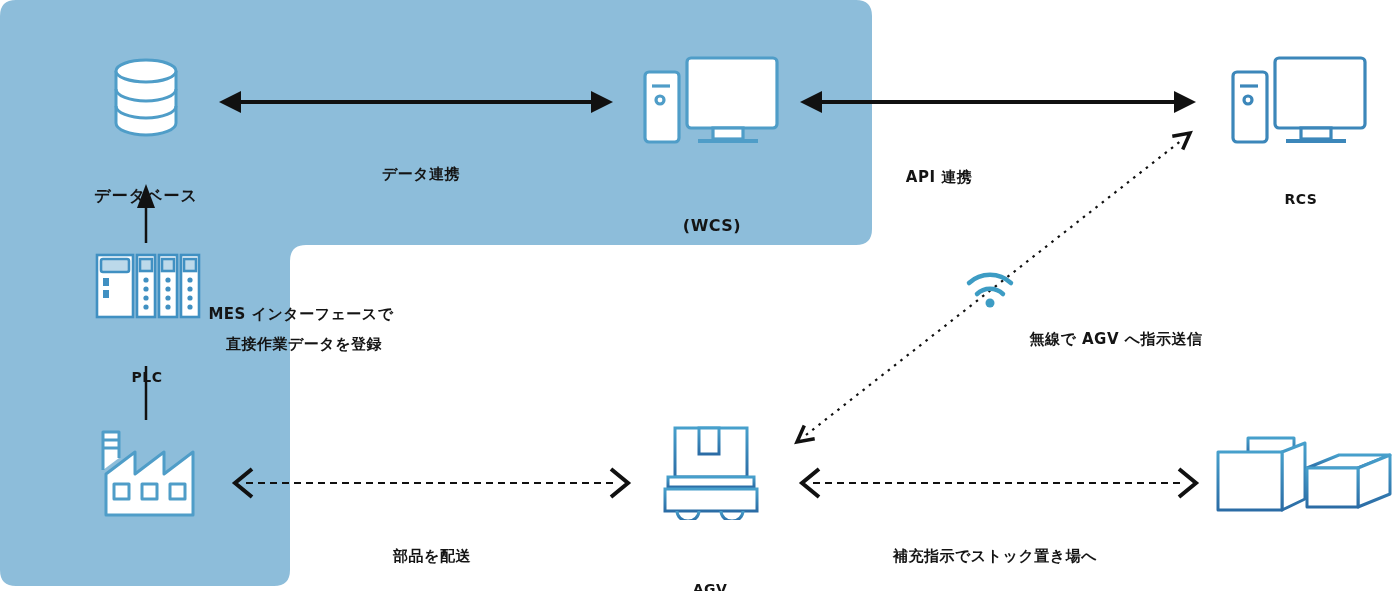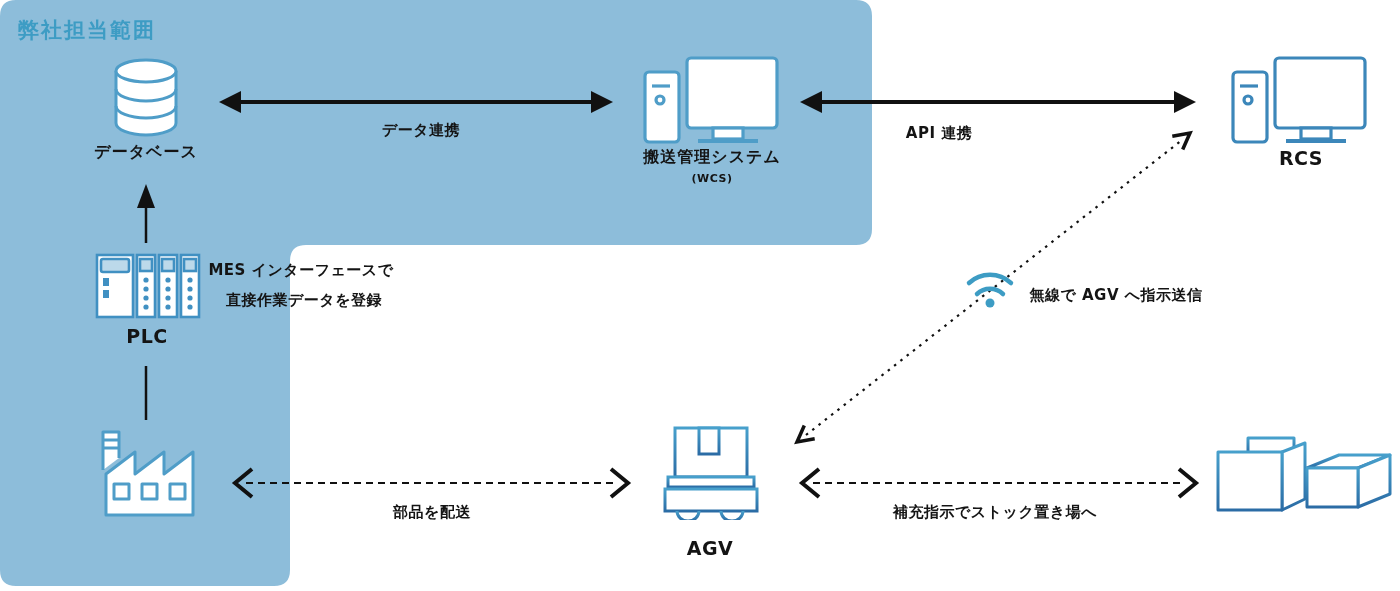--- a/index.html
+++ b/index.html
@@ -5,26 +5,26 @@
   html,body{margin:0;padding:0;background:#ffffff;}
   #canvas{
     position:relative;width:1400px;height:591px;overflow:hidden;
     font-family:"DejaVu Sans","Liberation Sans",sans-serif;
     background:#ffffff;
   }
   .layer{position:absolute;left:0;top:0;}
   .icon{position:absolute;}
   .lbl{
     position:absolute;transform:translateX(-50%);
-    font-weight:700;color:#141414;white-space:nowrap;text-align:center;
+    font-weight:700;color:#141414;white-space:nowrap;text-align:center;margin-top:44px;
   }
   .lbl-node{font-size:16px;letter-spacing:1px;}
-  .lbl-sub{font-size:11px;letter-spacing:.5px;text-align:center;}
+  .lbl-sub{font-size:16px;letter-spacing:.5px;text-align:center;}
   .lbl-edge{font-size:15px;letter-spacing:.5px;}
-  .lbl-latin{font-size:19px;letter-spacing:.5px;}
+  .lbl-latin{font-size:14px;letter-spacing:.5px;}
   .region-title{
     position:absolute;left:18px;top:16px;
     font-size:21px;font-weight:700;letter-spacing:2px;color:#3d9cc4;
   }
 </style>
 </head>
 <body>
 
 <div id="canvas">
 
@@ -190,25 +190,23 @@
       <polygon points="74,22 97,13 97,69 74,80"></polygon>
       <rect x="10" y="22" width="64" height="58"></rect>
       <line x1="10" y1="38" x2="74" y2="38"></line>
 
       <polygon points="99,38 131,25 182,25 150,38"></polygon>
       <polygon points="150,38 182,25 182,64 150,77"></polygon>
       <rect x="99" y="38" width="51" height="39"></rect>
     </g>
   </svg>
 
-  <div class="region-title">弊社担当範囲</div>
 
   <div class="lbl lbl-node" style="left:146px;top:142px">データベース</div>
 
-  <div class="lbl lbl-node" style="left:712px;top:147px">搬送管理システム</div>
   <div class="lbl lbl-sub" style="left:712px;top:172px">(WCS)</div>
 
   <div class="lbl lbl-latin" style="left:1301px;top:147px">RCS</div>
 
   <div class="lbl lbl-latin" style="left:147px;top:325px">PLC</div>
 
   <div class="lbl lbl-latin" style="left:710px;top:537px">AGV</div>
 
   <div class="lbl lbl-edge" style="left:421px;top:121px">データ連携</div>
   <div class="lbl lbl-edge" style="left:939px;top:124px">API 連携</div>

